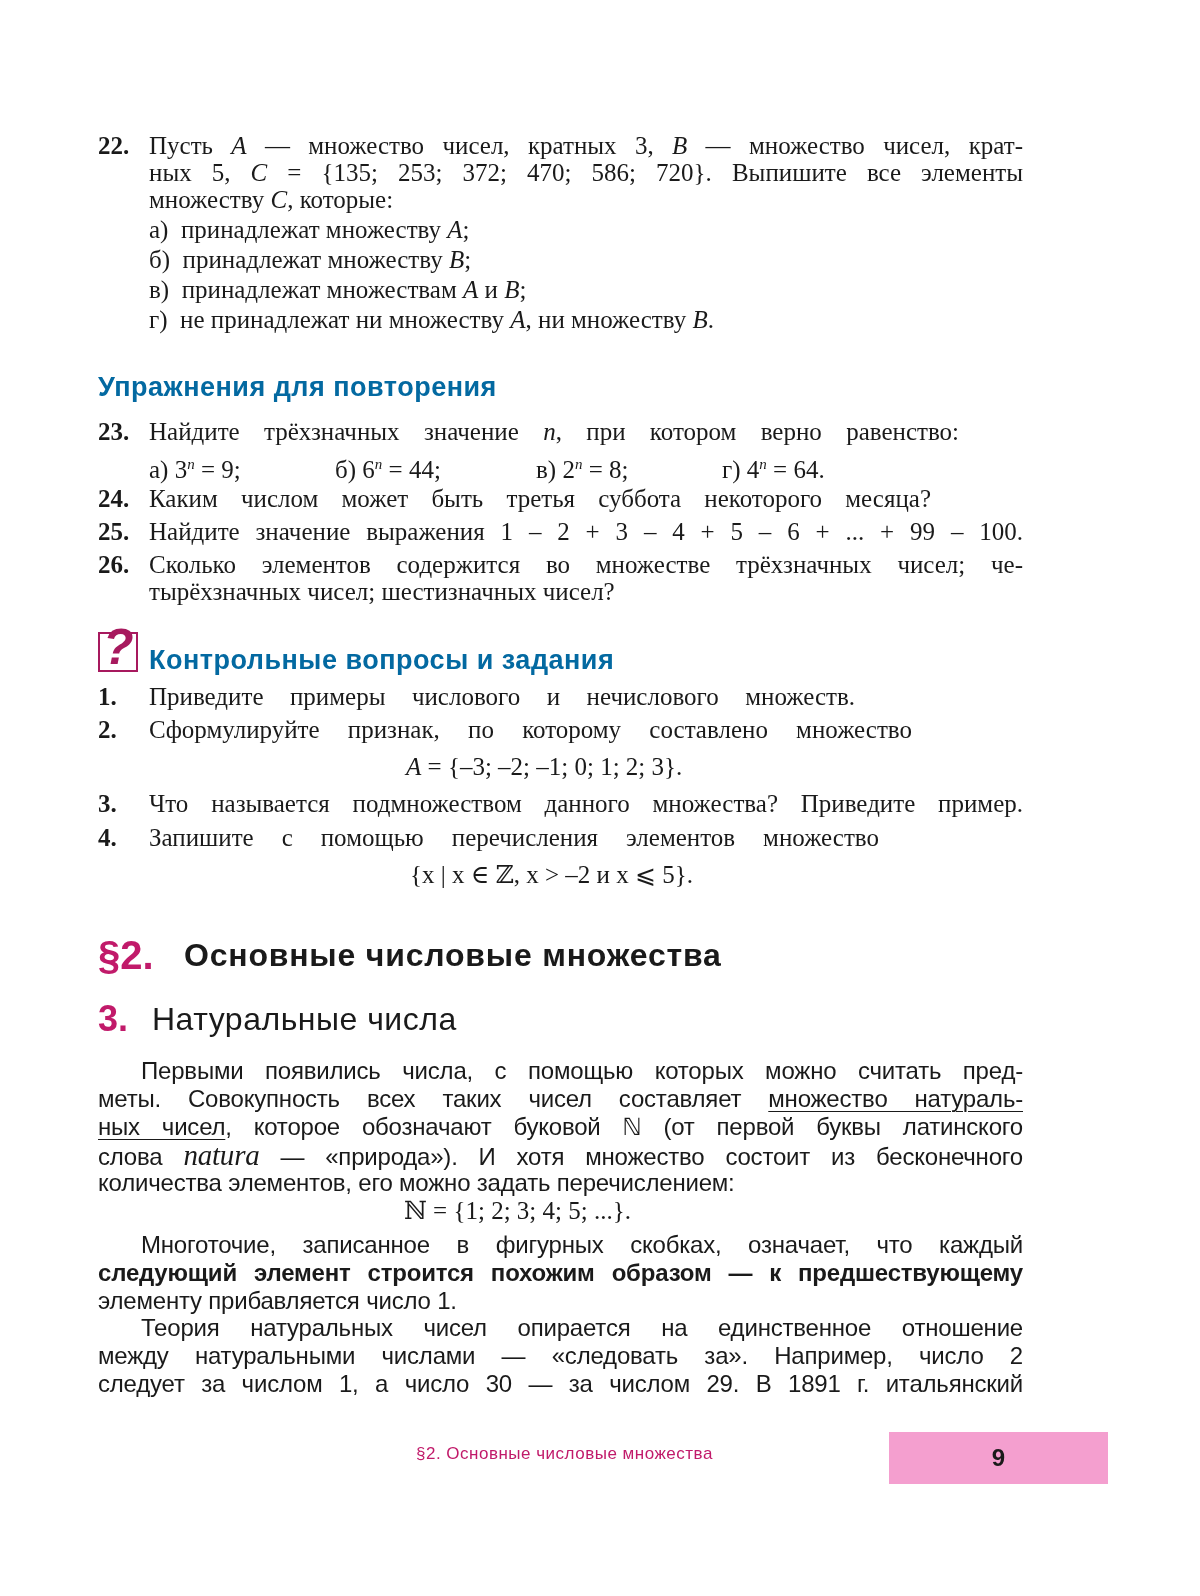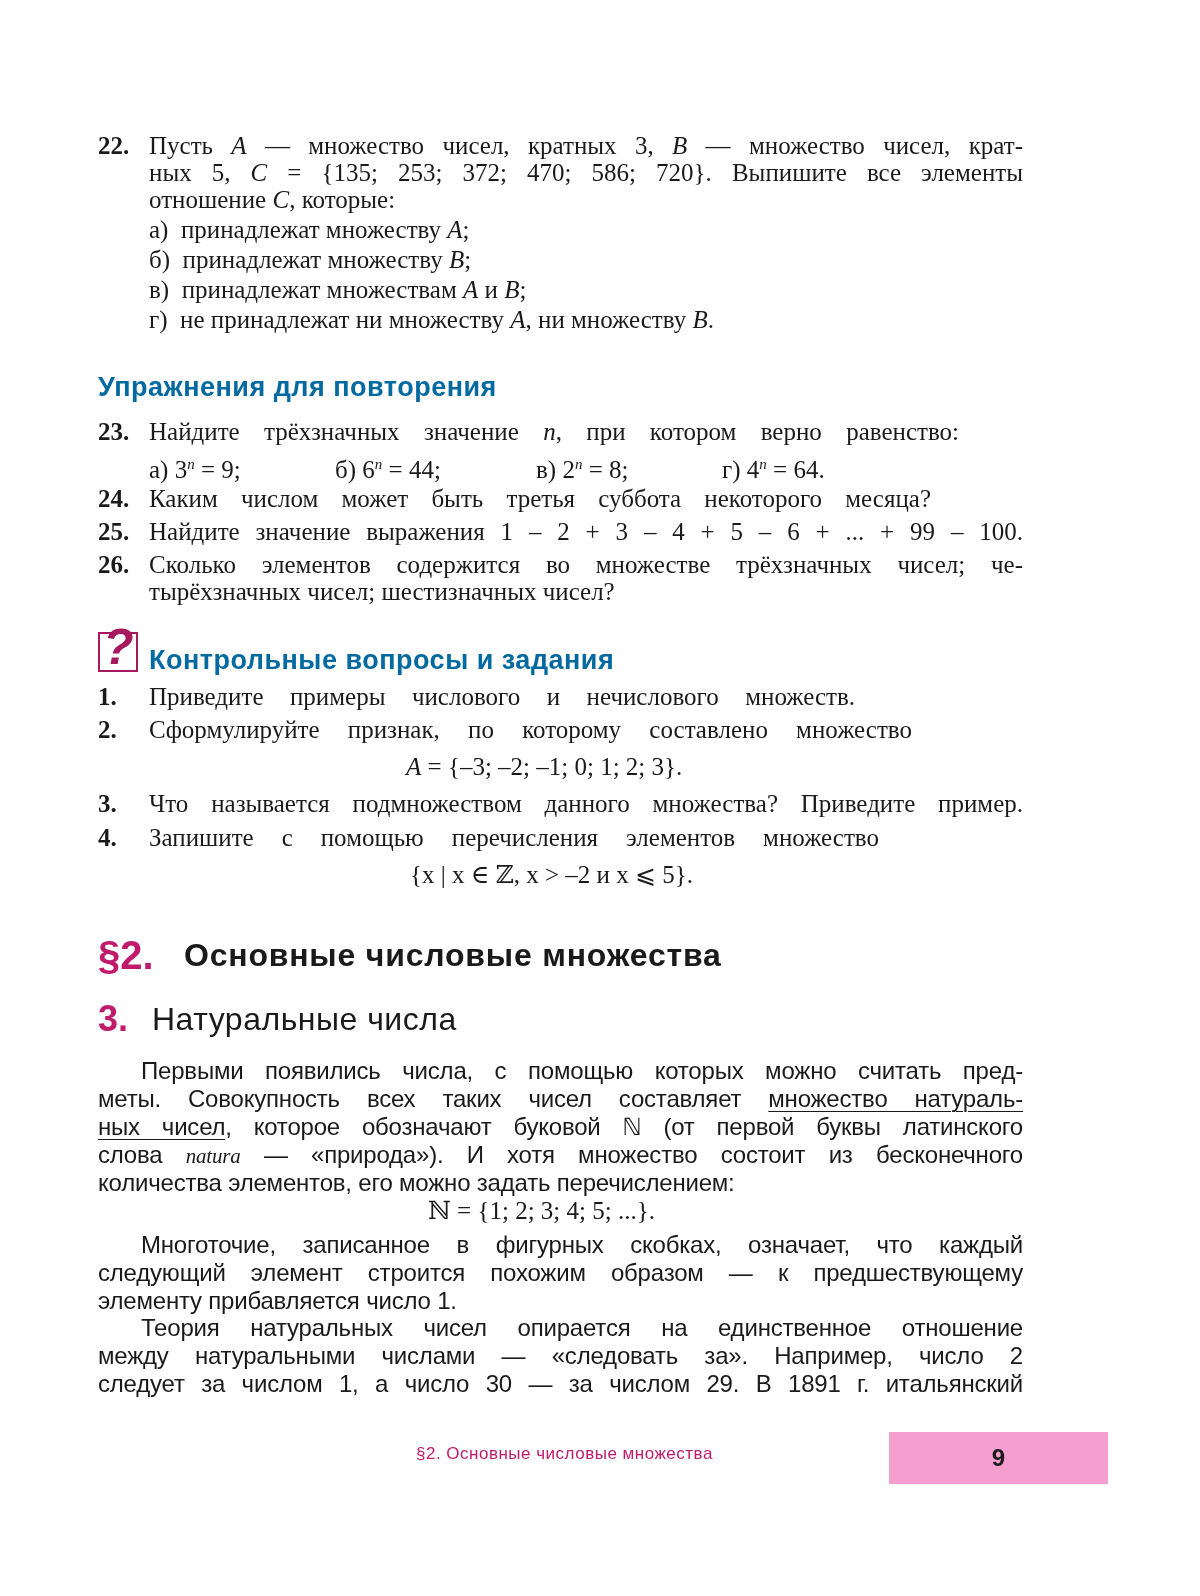--- a/index.html
+++ b/index.html
@@ -26,21 +26,21 @@
 
 <div>
   <span class="line serif num" style="top:131px;">22.</span>
   <div class="line serif justify" style="left:149px; width:874px; top:131px;">
     <span>Пусть </span><i>A</i><span> — множество чисел, кратных 3, </span><i>B</i><span> — множество чисел, крат-</span>
   </div>
   <div class="line serif justify" style="left:149px; width:874px; top:158px;">
     <span>ных 5, </span><i>C</i><span> = {135; 253; 372; 470; 586; 720}. Выпишите все элементы</span>
   </div>
   <div class="line serif" style="left:149px; top:185px;">
-    <span>отношение </span><i>C</i><span>, которые:</span>
+    <span>множеству </span><i>C</i><span>, которые:</span>
   </div>
   <div class="line serif" style="left:149px; top:215px;">
     <span>а)</span>&nbsp; <span>принадлежат множеству </span><i>A</i><span>;</span>
   </div>
   <div class="line serif" style="left:149px; top:245px;">
     <span>б)</span>&nbsp; <span>принадлежат множеству </span><i>B</i><span>;</span>
   </div>
   <div class="line serif" style="left:149px; top:275px;">
     <span>в)</span>&nbsp; <span>принадлежат множествам </span><i>A</i><span> и </span><i>B</i><span>;</span>
   </div>
@@ -116,29 +116,29 @@
 
 <div>
   <div class="body-sans justify" style="left:141px; width:882px; top:1057px;">Первыми появились числа, с помощью которых можно считать пред-</div>
   <div class="body-sans justify" style="left:98px; width:925px; top:1085px;">
     <span>меты. Совокупность всех таких чисел составляет </span><span class="u">множество натураль-</span>
   </div>
   <div class="body-sans justify" style="left:98px; width:925px; top:1113px;">
     <span class="u">ных чисел</span><span>, которое обозначают буковой ℕ (от первой буквы латинского</span>
   </div>
   <div class="body-sans justify" style="left:98px; width:925px; top:1141px;">
-    <span>слова </span><i class="serif" style="font-size:21px;">natura</i><span> — «природа»). И хотя множество состоит из бесконечного</span>
+    <span>слова </span><i class="serif" style="font-size:29px;">natura</i><span> — «природа»). И хотя множество состоит из бесконечного</span>
   </div>
   <div class="body-sans" style="left:98px; top:1169px;">количества элементов, его можно задать перечислением:</div>
-  <div class="line serif" style="left:428px; top:1196px;">ℕ = {1; 2; 3; 4; 5; ...}.</div>
+  <div class="line serif" style="left:404px; top:1196px;">ℕ = {1; 2; 3; 4; 5; ...}.</div>
 </div>
 
 <div>
   <div class="body-sans justify" style="left:141px; width:882px; top:1231px;">Многоточие, записанное в фигурных скобках, означает, что каждый</div>
-  <div class="body-sans justify" style="left:98px; width:925px; top:1259px;">следующий элемент строится похожим образом — к предшествующему</div>
+  <div class="body-sans justify" style="left:98px; width:925px; top:1259px;font-weight:bold;">следующий элемент строится похожим образом — к предшествующему</div>
   <div class="body-sans" style="left:98px; top:1287px;">элементу прибавляется число 1.</div>
 </div>
 
 <div>
   <div class="body-sans justify" style="left:141px; width:882px; top:1314px;">Теория натуральных чисел опирается на единственное отношение</div>
   <div class="body-sans justify" style="left:98px; width:925px; top:1342px;">между натуральными числами — «следовать за». Например, число 2</div>
   <div class="body-sans justify" style="left:98px; width:925px; top:1370px;">следует за числом 1, а число 30 — за числом 29. В 1891 г. итальянский</div>
 </div>
 
 <div class="footer-text">§2. Основные числовые множества</div>

